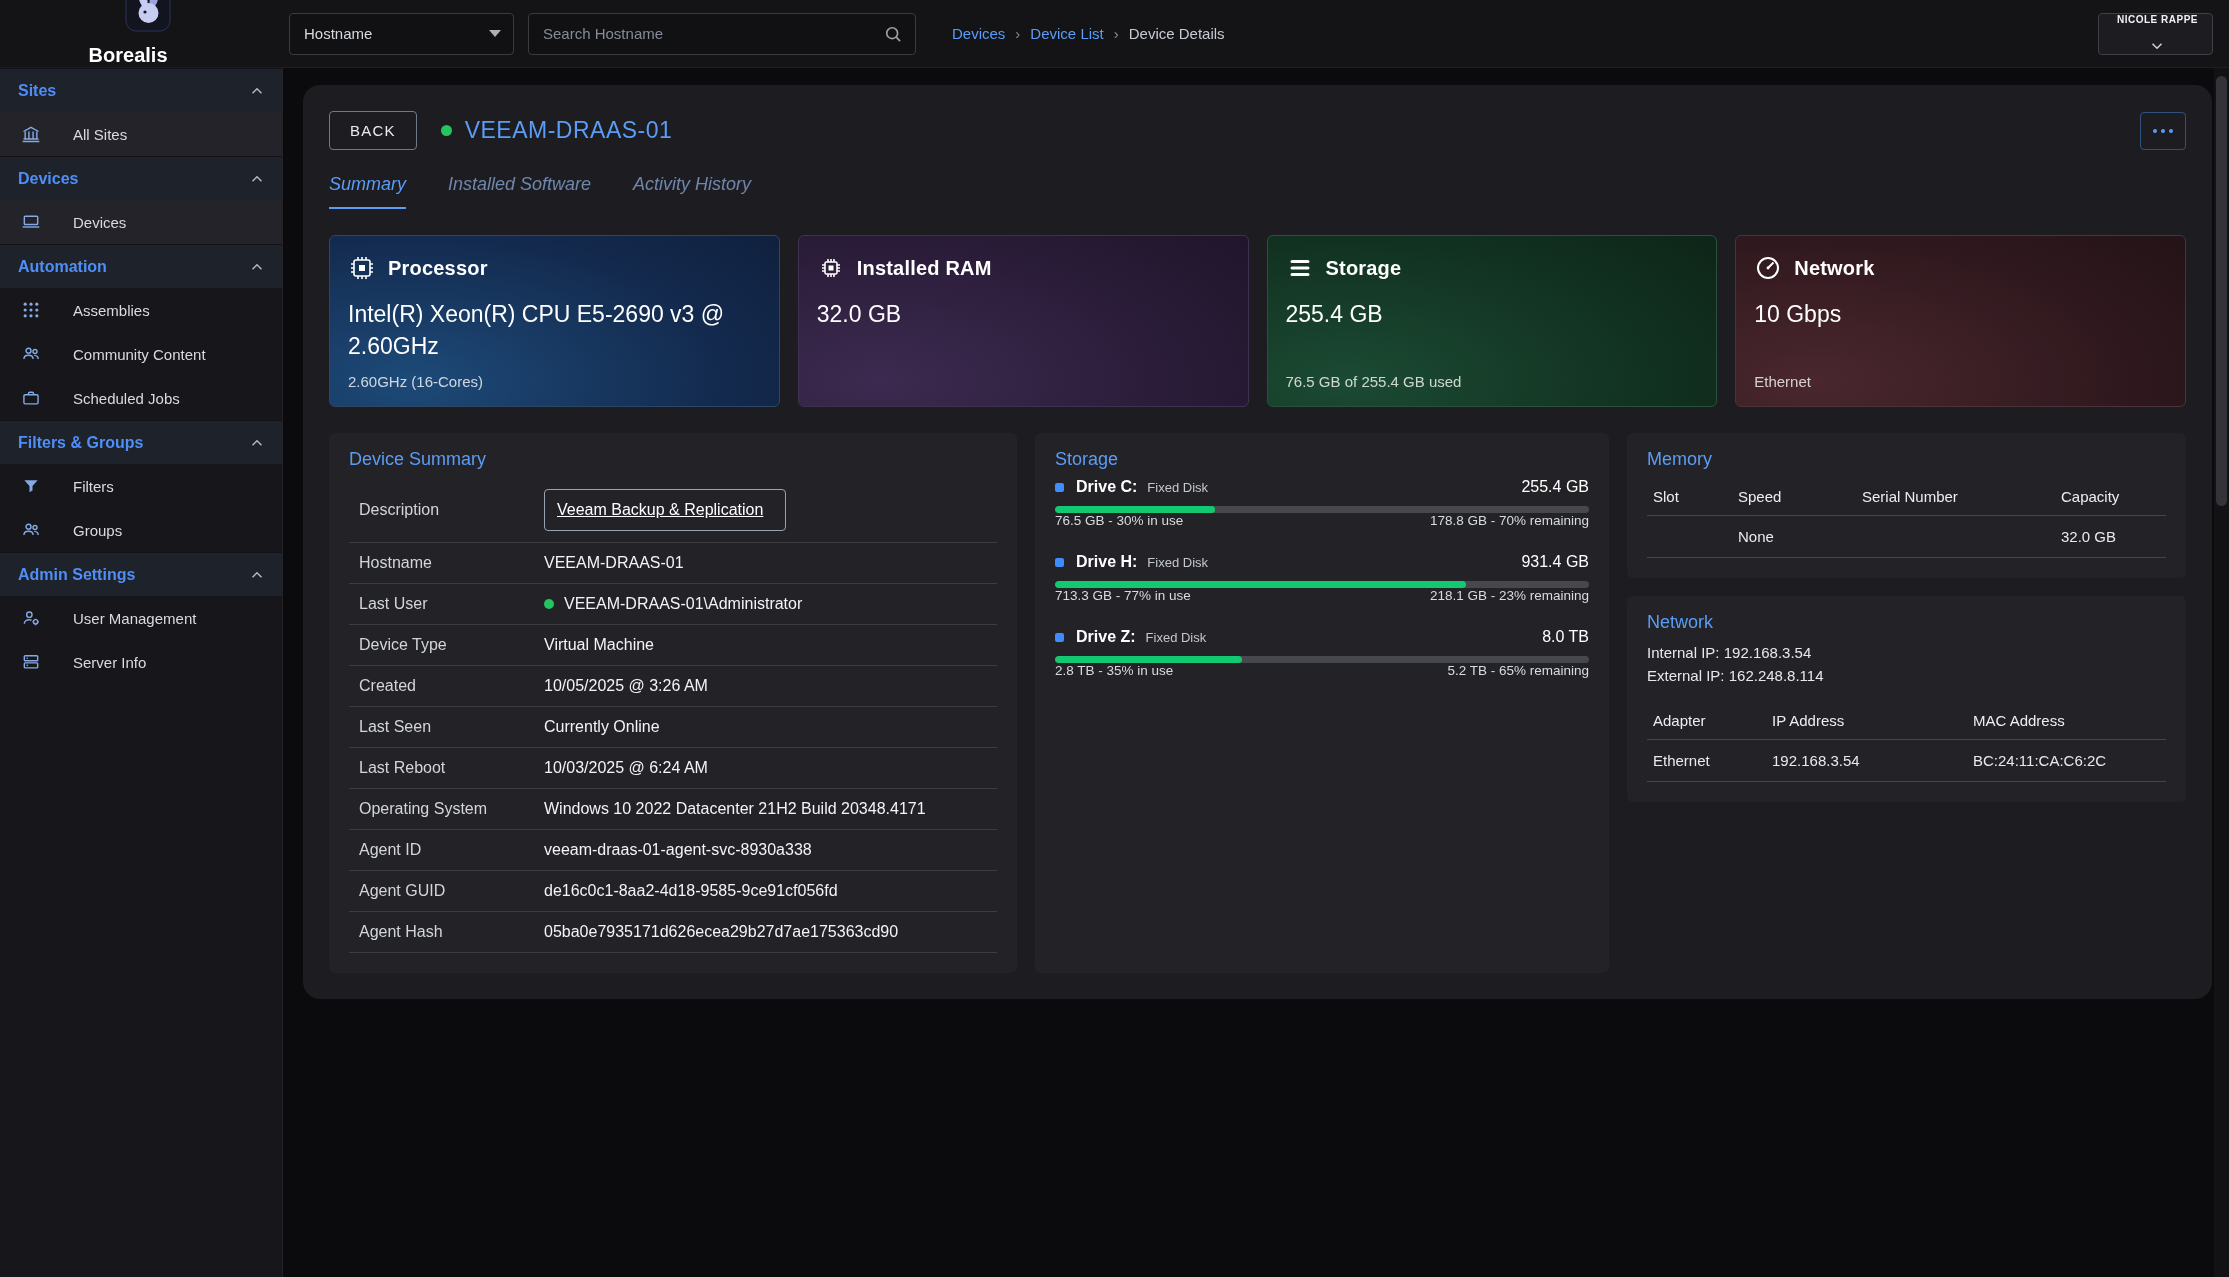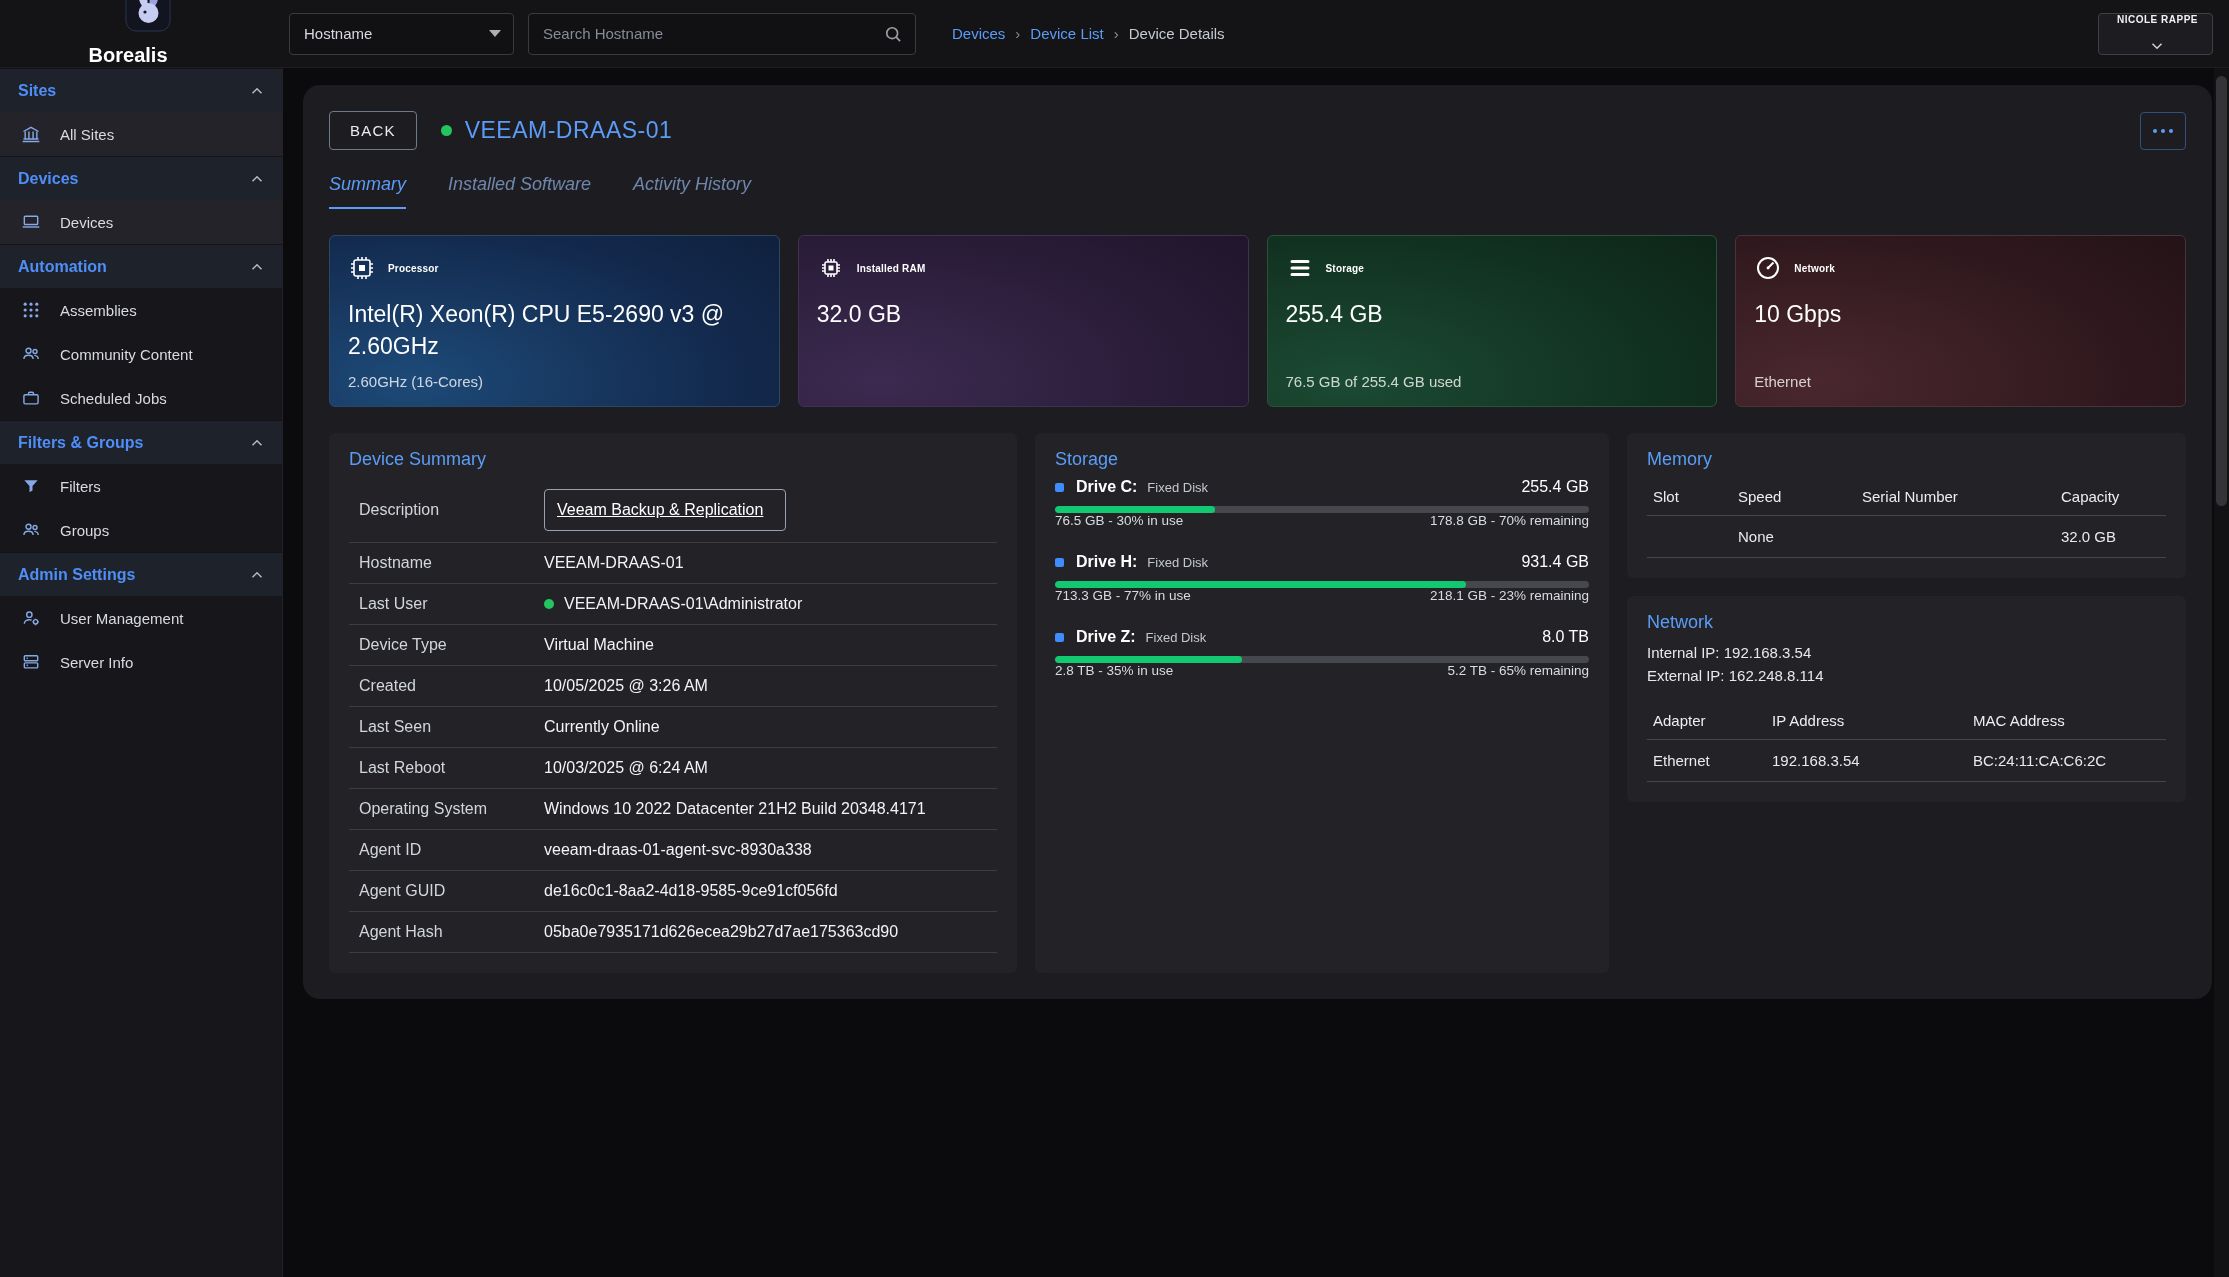--- a/index.html
+++ b/index.html
@@ -36,21 +36,21 @@
 
   .user-btn { margin-left:auto; margin-right:16px; height:42px; padding:0 14px 0 18px;
     border:1px solid #3f4046; background:#1c1c21; border-radius:4px;
     display:flex; align-items:center; gap:12px; color:#f0f2f5; font-size:10px; font-weight:600; letter-spacing:.5px; cursor:pointer;flex-direction:column; }
 
   
   .body-row { flex:1; display:flex; min-height:0; }
   .sidebar { width:283px; min-width:283px; background:#17171b; border-right:1px solid #222227; }
   .side-section-header { height:44px; background:#1e222b; color:#4f8ef7; font-weight:bold; font-size:16px;
     display:flex; align-items:center; justify-content:space-between; padding:0 16px 0 18px; cursor:pointer; border-top:1px solid #121218; }
-  .side-item { height:44px; display:flex; align-items:center; gap:18px; padding-left:20px; color:#d8dbe0; font-size:15px; cursor:pointer; }
+  .side-item { height:44px; display:flex; align-items:center; gap:31px; padding-left:20px; color:#d8dbe0; font-size:15px; cursor:pointer; }
   .side-item.hl { background:#232329; }
   .side-icon { width:22px; height:22px; color:#84a9e4; display:flex; align-items:center; justify-content:center; flex:0 0 auto; }
   .chev-up { display:flex; color:#b3b8c0; }
 
   .main { flex:1; padding:17px 17px 0 20px; background:#0b0b0d; }
   .panel { background:#1d1d21; border-radius:17px; height:914px; padding:26px 26px; }
 
   
   .title-row { display:flex; align-items:center; }
   .back-btn { padding:10px 20px; border:1px solid #6e7989; border-radius:4px; background:transparent;
@@ -62,21 +62,21 @@
   .more-btn .dot { width:4px; height:4px; border-radius:50%; background:#5b9cf6; }
 
   
   .tabs { margin-top:24px; display:flex; gap:42px;font-style:italic; }
   .tab { font-size:18px; color:#6f87ad; padding-bottom:12px; cursor:pointer; }
   .tab.active { color:#5b9cf6; border-bottom:2px solid #5b9cf6; }
 
   
   .cards { margin-top:26px; display:flex; gap:18px; }
   .stat-card { flex:1; height:172px; border-radius:6px; padding:18px; position:relative; color:#fff; }
-  .card-head { display:flex; align-items:center; gap:12px; font-size:10px; font-weight:bold; letter-spacing:.2px; }
+  .card-head { display:flex; align-items:center; gap:12px; font-size:20px; font-weight:bold; letter-spacing:.2px; }
   .card-icon { width:28px; height:28px; display:flex; color:#ffffff; }
   .card-value { margin-top:16px; font-size:23px; line-height:1.4; max-width:92%; }
   .card-foot { position:absolute; left:18px; bottom:16px; font-size:15px; color:rgba(255,255,255,.78); }
   .card-processor { background:radial-gradient(130% 160% at 18% 85%, #1d4a78 0%, #13294d 55%, #0d1b33 100%); border:1px solid #2b4766; }
   .card-ram      { background:radial-gradient(130% 160% at 18% 85%, #3c2a50 0%, #281b36 55%, #1a1124 100%); border:1px solid #3e3152; }
   .card-storage  { background:radial-gradient(130% 160% at 18% 85%, #1b4a33 0%, #11301f 55%, #0b1d13 100%); border:1px solid #29523d; }
   .card-network  { background:radial-gradient(130% 160% at 18% 85%, #4a272e 0%, #2e181d 55%, #1c0f13 100%); border:1px solid #4c323a; }
 
   
   .grid { margin-top:26px; display:grid; grid-template-columns:688px 574px 1fr; gap:18px; align-items:stretch; }

